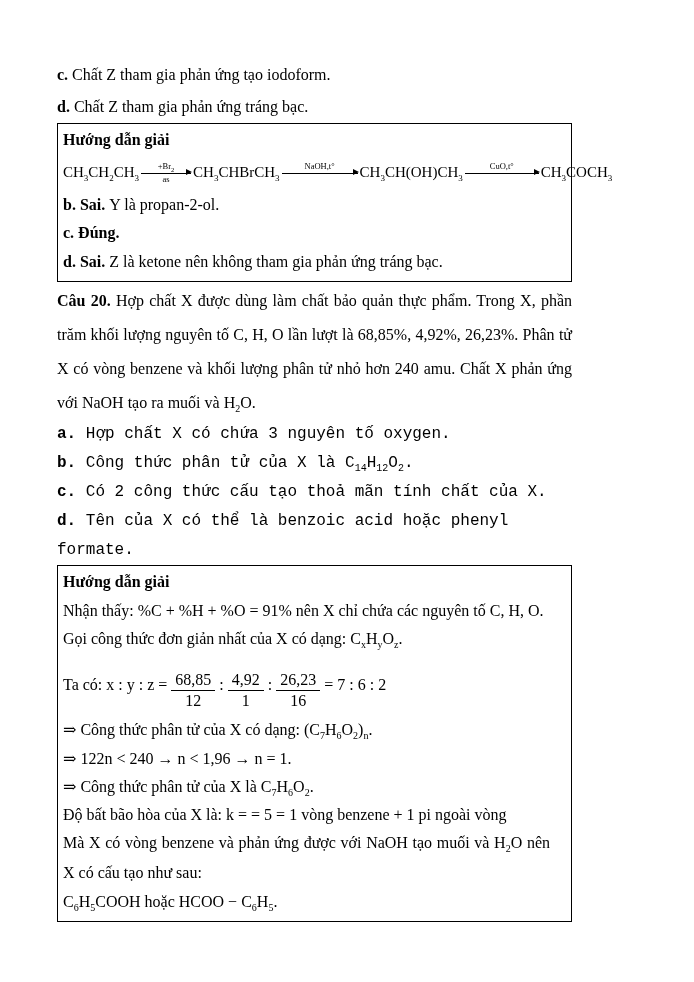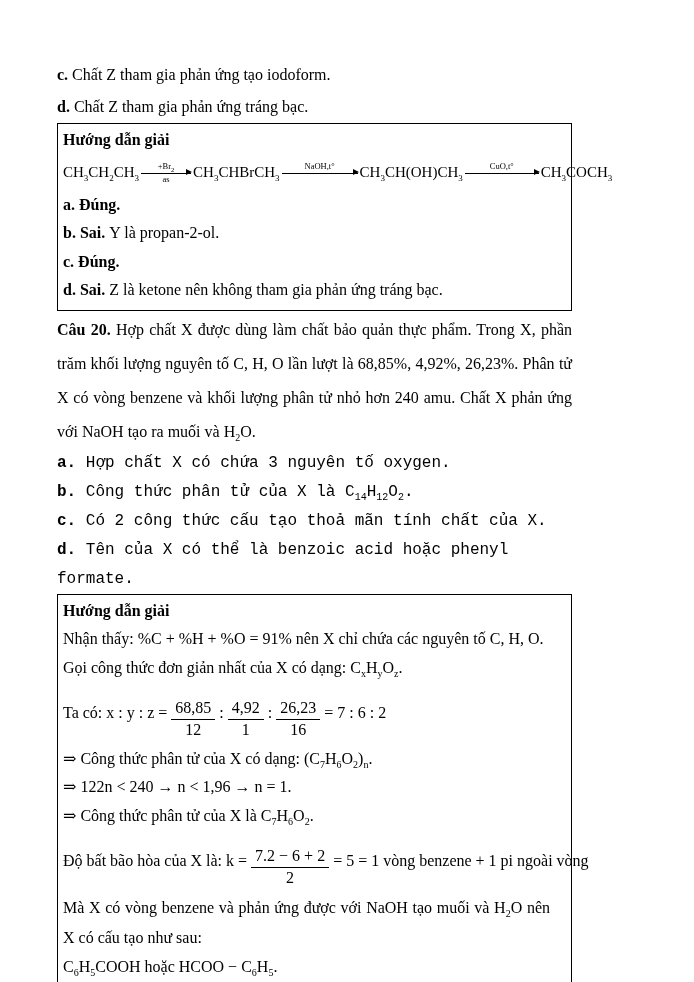--- a/index.html
+++ b/index.html
@@ -56,21 +56,20 @@
         <span class="alab"></span>
       </span>
       <span><span>CH</span><sub>3</sub><span>CH(OH)CH</span><sub>3</sub></span>
       <span class="rxn-arrow a3">
         <span class="alab"><span>CuO,t°</span></span>
         <span class="shaft"></span>
         <span class="alab"></span>
       </span>
       <span><span>CH</span><sub>3</sub><span>COCH</span><sub>3</sub></span>
     </div>
-    <p class="box-line"><span class="bold">a. Đúng.</span></p>
     <p class="box-line"><span class="bold">b. Sai. </span><span>Y là propan-2-ol.</span></p>
     <p class="box-line"><span class="bold">c. Đúng.</span></p>
     <p class="box-line"><span class="bold">d. Sai. </span><span>Z là ketone nên không tham gia phản ứng tráng bạc.</span></p>
   </div>
 
   <p class="para q"><span class="bold">Câu 20. </span><span>Hợp chất X được dùng làm chất bảo quản thực phẩm. Trong X, phần trăm khối lượng nguyên tố C, H, O lần lượt là 68,85%, 4,92%, 26,23%. Phân tử X có vòng benzene và khối lượng phân tử nhỏ hơn 240 amu. Chất X phản ứng với NaOH tạo ra muối và H</span><sub>2</sub><span>O.</span></p>
   <p class="para opt"><span class="bold">a. </span><span>Hợp chất X có chứa 3 nguyên tố oxygen.</span></p>
   <p class="para opt"><span class="bold">b. </span><span>Công thức phân tử của X là C</span><sub>14</sub><span>H</span><sub>12</sub><span>O</span><sub>2</sub><span>.</span></p>
   <p class="para opt"><span class="bold">c. </span><span>Có 2 công thức cấu tạo thoả mãn tính chất của X.</span></p>
   <p class="para opt"><span class="bold">d. </span><span>Tên của X có thể là benzoic acid hoặc phenyl formate.</span></p>
@@ -98,24 +97,20 @@
       </span>
       <span>= 7 : 6 : 2</span>
     </div>
 
     <p class="box-line"><span>⇒ Công thức phân tử của X có dạng: (C</span><sub>7</sub><span>H</span><sub>6</sub><span>O</span><sub>2</sub><span>)</span><sub>n</sub><span>.</span></p>
     <p class="box-line"><span>⇒ 122n &lt; 240 → n &lt; 1,96 → n = 1.</span></p>
     <p class="box-line"><span>⇒ Công thức phân tử của X là C</span><sub>7</sub><span>H</span><sub>6</sub><span>O</span><sub>2</sub><span>.</span></p>
 
     <div class="mathrow">
       <span>Độ bất bão hòa của X là: k =</span>
-      <span class="frac">
-        <span class="num">7.2 − 6 + 2</span>
-        <span class="den">2</span>
-      </span>
       <span>= 5 = 1 vòng benzene + 1 pi ngoài vòng</span>
     </div>
 
     <p class="box-line just"><span>Mà X có vòng benzene và phản ứng được với NaOH tạo muối và H</span><sub>2</sub><span>O nên X có cấu tạo như sau:</span></p>
     <p class="box-line"><span>C</span><sub>6</sub><span>H</span><sub>5</sub><span>COOH hoặc HCOO − C</span><sub>6</sub><span>H</span><sub>5</sub><span>.</span></p>
   </div>
 
 </div>
 
 </body></html>

